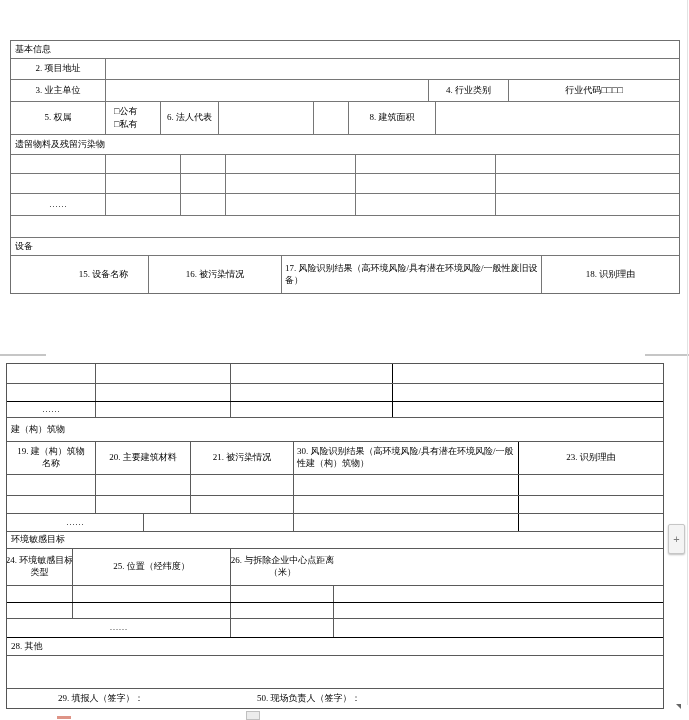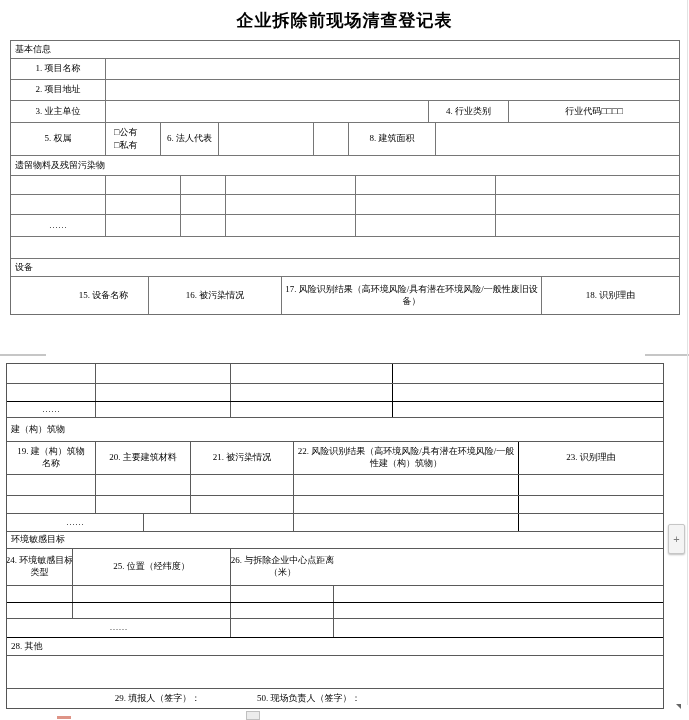--- a/index.html
+++ b/index.html
@@ -15,21 +15,21 @@
   .p2 .band{border-bottom-color:#5a5a5a;}
   .band:last-child{border-bottom:none;margin-left:48px;}
   .bb-dark{border-bottom-color:#000 !important;}
 
   .cell{box-sizing:border-box;border-right:1px solid #767676;display:flex;align-items:center;justify-content:center;
         text-align:center;font-size:9px;line-height:1.3;padding:1px 3px;overflow:hidden;}
   .p2 .cell{border-right-color:#5a5a5a;}
   .cell:last-child{border-right:none;}
   .br-dark{border-right-color:#000 !important;}
   .cell.fill{flex:1 1 auto;}
-  .cell.left{justify-content:flex-start;text-align:center;}
+  .cell.left{justify-content:flex-start;text-align:left;}
   .cell.full{width:100%;}
   .sec{font-size:9.5px;}
   .sec .cell{justify-content:flex-start;text-align:center;padding-left:4px;}
   .stack{display:flex;flex-direction:column;align-items:center;}
   .stack span{display:block;white-space:nowrap;}
   .cb{flex-direction:column;align-items:flex-start;justify-content:center;padding-left:8px;}
   .cb span{display:block;white-space:nowrap;line-height:1.5;}
 
   .w35{width:35px}.w45{width:45px}.w55{width:55px}.w58{width:58px}.w66{width:66px}
   .w75{width:75px}.w80{width:80px}.w82{width:82px}.w87{width:87px}.w89{width:89px}
@@ -55,32 +55,27 @@
             font-family:"Liberation Sans",sans-serif;cursor:pointer;}
   .scroll-thumb{position:absolute;left:246px;top:711px;width:14px;height:9px;background:#ececec;border:1px solid #c0c0c0;box-sizing:border-box;}
   .red-mark{position:absolute;left:57px;top:716px;width:14px;height:3px;background:#cc5a47;opacity:0.65;}
   .corner-mark{position:absolute;left:676px;top:704px;width:0;height:0;border-top:5px solid #666;border-left:5px solid transparent;}
 </style>
 </head>
 <body>
 
 <div class="screen">
 
-  <div class="title">企业拆除前现场清查登记表</div>
 
   <div class="tbl p1">
 
     <div class="band h18 sec">
       <div class="cell full">基本信息</div>
     </div>
 
-    <div class="band h21">
-      <div class="cell w95">1. 项目名称</div>
-      <div class="cell fill"></div>
-    </div>
 
     <div class="band h21">
       <div class="cell w95">2. 项目地址</div>
       <div class="cell fill"></div>
     </div>
 
     <div class="band h22">
       <div class="cell w95">3. 业主单位</div>
       <div class="cell fill"></div>
       <div class="cell w80">4. 行业类别</div>
@@ -181,21 +176,21 @@
 
     <div class="band h33">
       <div class="cell w89">
         <span class="stack">
             <span>19. 建（构）筑物</span>
             <span>名称</span>
           </span>
       </div>
       <div class="cell w95">20. 主要建筑材料</div>
       <div class="cell w103">21. 被污染情况</div>
-      <div class="cell w225 left br-dark">22. 风险识别结果（高环境风险/具有潜在环境风险/一般性建（构）筑物）</div>
+      <div class="cell w225 left br-dark">30. 风险识别结果（高环境风险/具有潜在环境风险/一般性建（构）筑物）</div>
       <div class="cell fill">23. 识别理由</div>
     </div>
 
     <div class="band h21">
       <div class="cell w89"></div>
       <div class="cell w95"></div>
       <div class="cell w103"></div>
       <div class="cell w225 br-dark"></div>
       <div class="cell fill"></div>
     </div>

